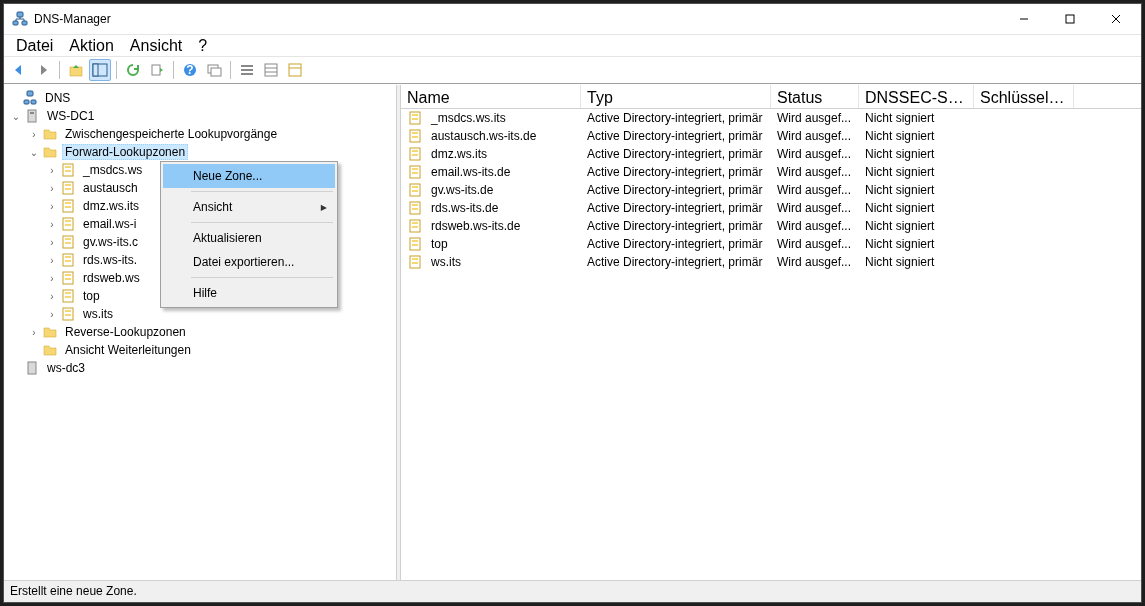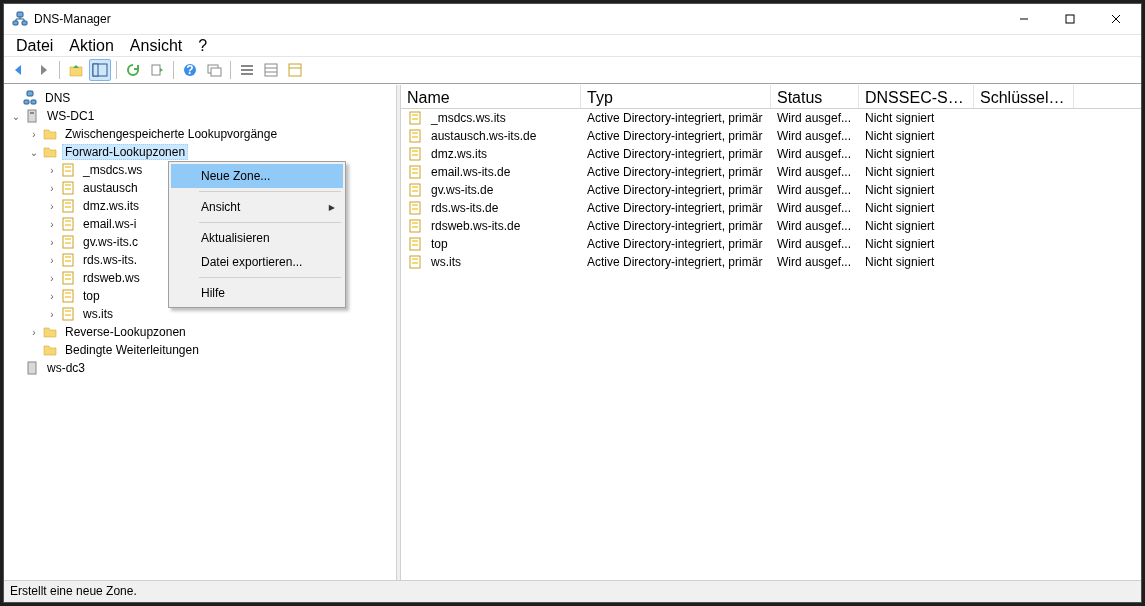--- a/index.html
+++ b/index.html
@@ -23,21 +23,21 @@
   .twisty { width:16px; height:16px; display:flex; align-items:center; justify-content:center; color:#666; font-size:10px; cursor:pointer;}
   .tree-icon { width:16px; height:16px; margin-right:4px; display:flex; align-items:center; justify-content:center;}
   .tree-label { padding:1px 3px; }
   .tree-label.selected { background:#cce8ff; border:1px dotted #99d1ff; padding:0 2px;}
   .list-header { display:flex; border-bottom:1px solid #d0d0d0; height:24px; position:sticky; top:0; background:#fff;}
   .list-header .col { padding:4px 6px; border-right:1px solid #e5e5e5; color:#000; font-size:16px; overflow:hidden; text-overflow:ellipsis; white-space:nowrap;}
   .list-row { display:flex; height:18px; align-items:center; color:#000;}
   .list-row .cell { padding:1px 6px; overflow:hidden; text-overflow:ellipsis; white-space:nowrap; font-size:12px;}
   .list-row .cell.name { display:flex; align-items:center; gap:4px;}
   .statusbar { height:22px; border-top:1px solid #d0d0d0; padding:3px 6px; font-size:12px; color:#000; background:#f0f0f0;}
-  .ctx-menu { position:absolute; left:164px; top:157px; width:178px; background:#f0f0f0; border:1px solid #a0a0a0; box-shadow:3px 3px 3px rgba(0,0,0,0.25); padding:2px;}
+  .ctx-menu { position:absolute; left:156px; top:157px; width:178px; background:#f0f0f0; border:1px solid #a0a0a0; box-shadow:3px 3px 3px rgba(0,0,0,0.25); padding:2px;}
   .ctx-item { height:24px; display:flex; align-items:center; padding:0 30px 0 30px; font-size:12px; color:#000; position:relative;}
   .ctx-item.highlight { background:#91c9f7; }
   .ctx-item.has-sub::after { content:"▶"; font-size:8px; position:absolute; right:8px; color:#333;}
   .ctx-sep { height:1px; background:#d0d0d0; margin:3px 2px 3px 28px;}
   
   .c-name { width:180px; }
   .c-typ  { width:190px; }
   .c-status{ width:88px; }
   .c-dnssec{ width:115px; }
   .c-key  { width:100px; }
@@ -308,21 +308,21 @@
           </span>
         <span class="tree-label">Reverse-Lookupzonen</span>
       </div>
       <div class="tree-node" style="padding-left:20px">
         <span class="twisty"></span>
         <span class="tree-icon">
             <svg width="16" height="16">
               <path d="M2 4 h5 l1 2 h6 v7 h-12 z" class="svg-folder"></path>
             </svg>
           </span>
-        <span class="tree-label">Bedingte Weiterleitungen</span>
+        <span class="tree-label">Ansicht Weiterleitungen</span>
       </div>
       <div class="tree-node" style="padding-left:2px">
         <span class="twisty"></span>
         <span class="tree-icon">
             <svg width="16" height="16">
               <rect x="4" y="2" width="8" height="12" class="svg-server"></rect>
             </svg>
           </span>
         <span class="tree-label">ws-dc3</span>
       </div>

